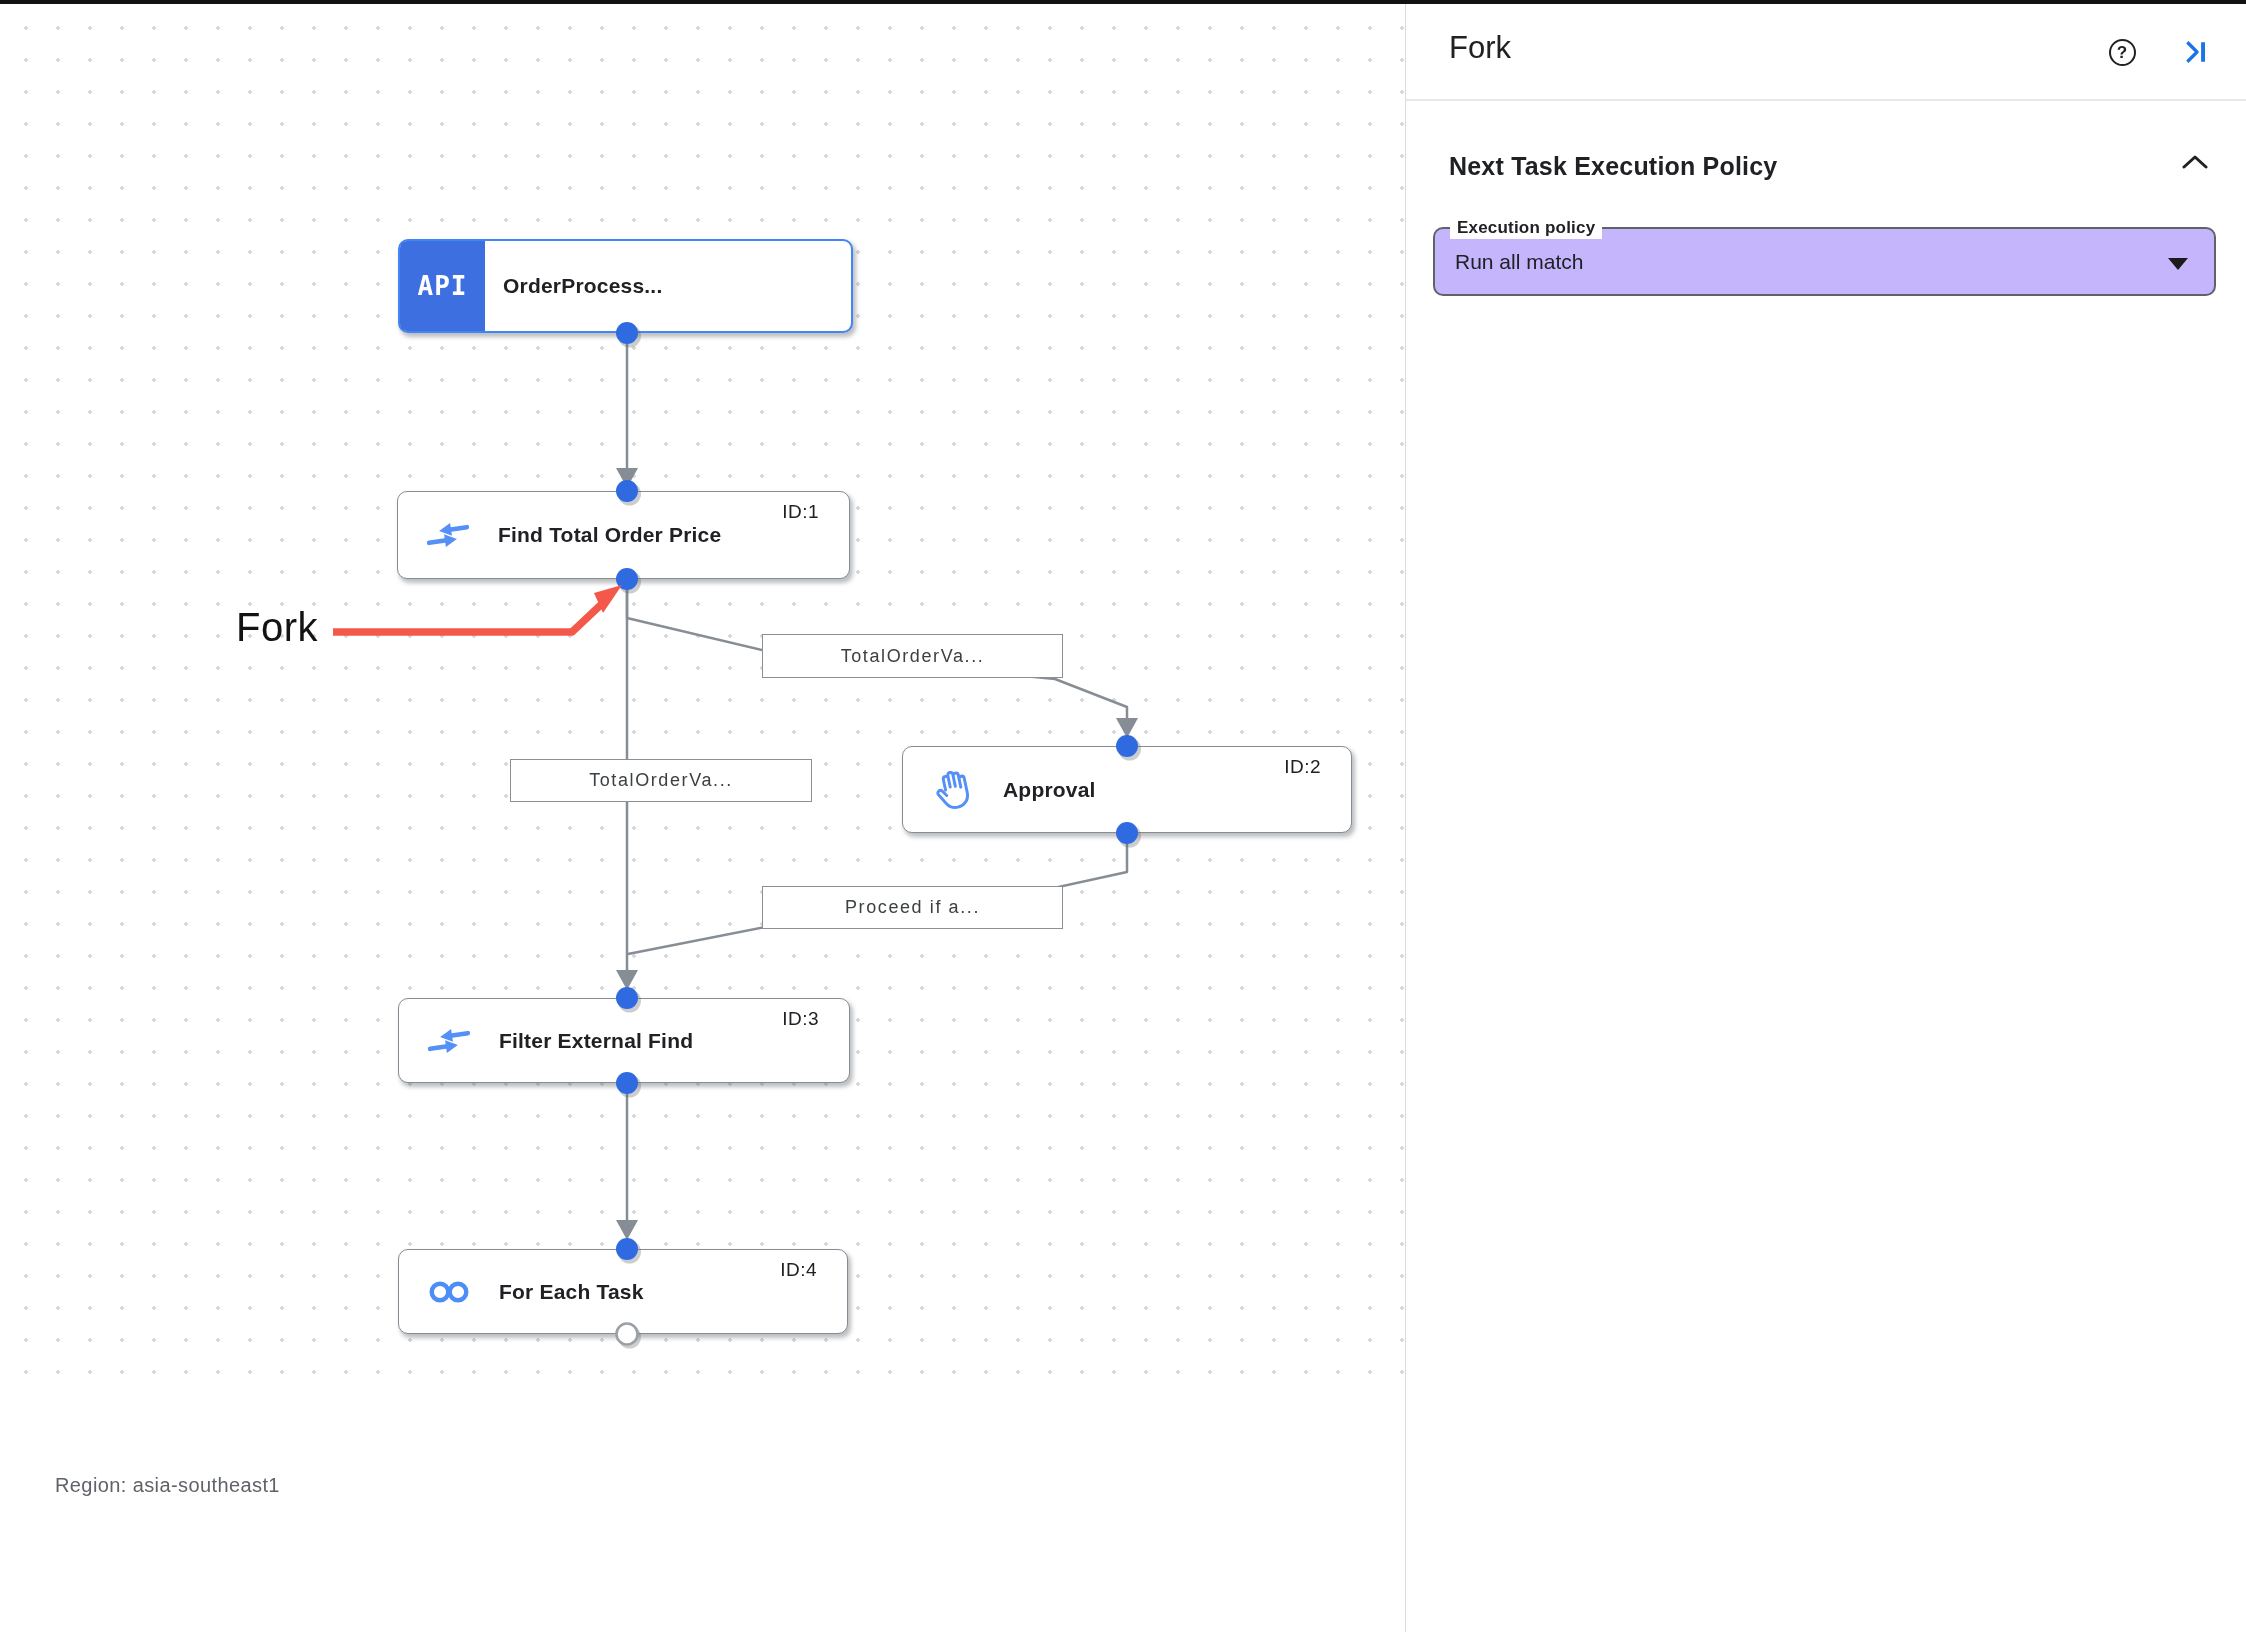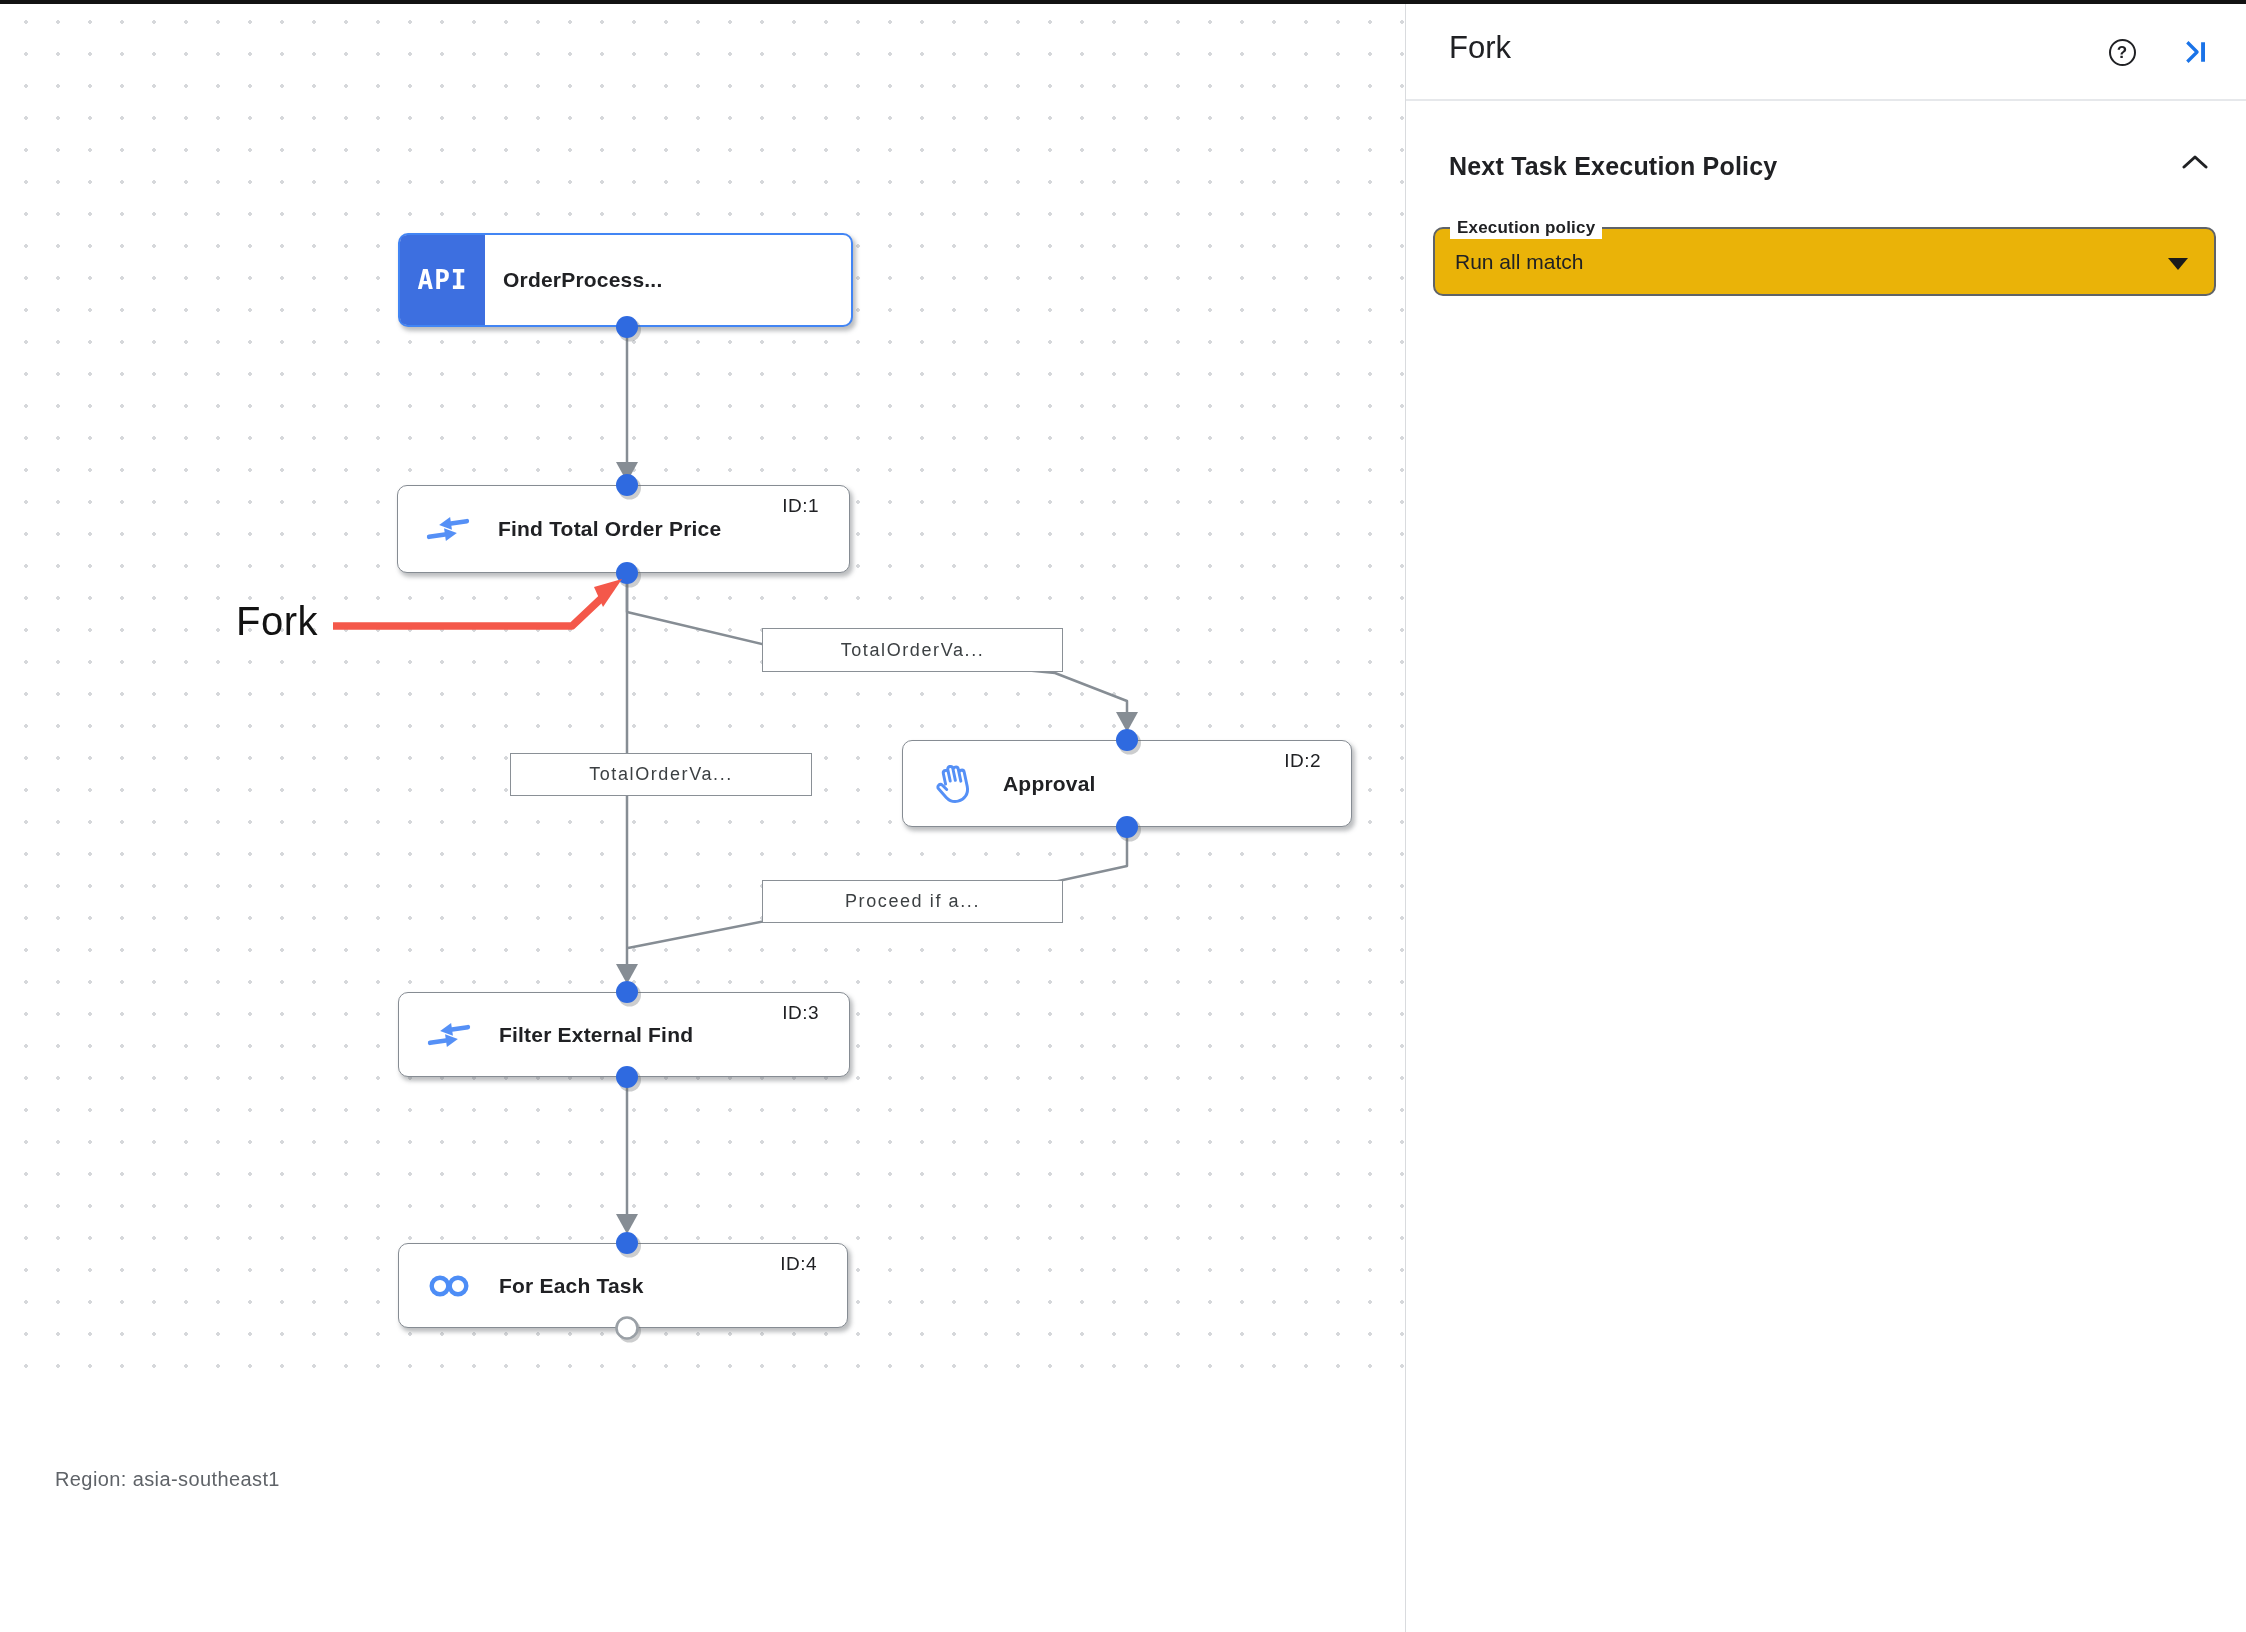--- a/index.html
+++ b/index.html
@@ -4,21 +4,21 @@
 <style>
   * { margin:0; padding:0; box-sizing:border-box; }
   html,body { width:2246px; height:1632px; font-family:"Liberation Sans", sans-serif; background:#fff; overflow:hidden; }
   #page { position:relative; width:2246px; height:1632px; background:#fff; }
 
   
   .top-bar { position:absolute; left:0; top:0; width:2246px; height:4px; background:#121212; z-index:40; }
 
   
   #canvas {
-    position:absolute; left:0; top:0; width:1405px; height:1384px; background:#fff;
+    position:absolute; left:0; top:6px; width:1405px; height:1384px; background:#fff;
     background-image: radial-gradient(circle, #D6D8DB 1.7px, transparent 2.1px);
     background-size: 32px 32px; background-position: 10px 6px;
   }
   svg.layer { position:absolute; left:0; top:0; pointer-events:none; }
   #edges { z-index:1; }
   #overlay { z-index:6; }
 
   
   .node {
     position:absolute; background:#fff; border:1.5px solid #868C93; border-radius:10px;
@@ -56,21 +56,21 @@
   .help-circle { width:27px; height:27px; border:2.4px solid #202124; border-radius:50%; display:flex; align-items:center; justify-content:center;
                  font-size:17px; font-weight:bold; color:#202124; line-height:1; }
   .collapse-btn { left:774px; top:36px; }
 
   .section-header { position:relative; margin:0 36px 0 43px; padding-top:51px; }
   .section-title { font-size:25px; font-weight:bold; color:#202124; letter-spacing:.2px; }
   .section-chevron { position:absolute; right:0; top:46px; width:30px; height:30px; display:flex; align-items:center; justify-content:center; cursor:pointer; }
 
   .field {
     position:absolute; left:27px; top:227px; width:783px; height:69px;
-    border:2px solid #5F6368; border-radius:10px; cursor:pointer; background:#eab308;
+    border:2px solid #5F6368; border-radius:10px; cursor:pointer; background:#c4b5fd;
   }
   .field-label {
     position:absolute; top:-12px; left:15px; background:#fff; padding:0 7px;
     font-size:17px; font-weight:bold; color:#202124; letter-spacing:.2px; line-height:22px;
   }
   .field-value { position:absolute; left:20px; top:0; line-height:65px; font-size:21px; color:#202124; }
   .field-caret {
     position:absolute; right:26px; top:29px; width:0; height:0;
     border-left:10px solid transparent; border-right:10px solid transparent; border-top:12px solid #1b1b1b;
   }

